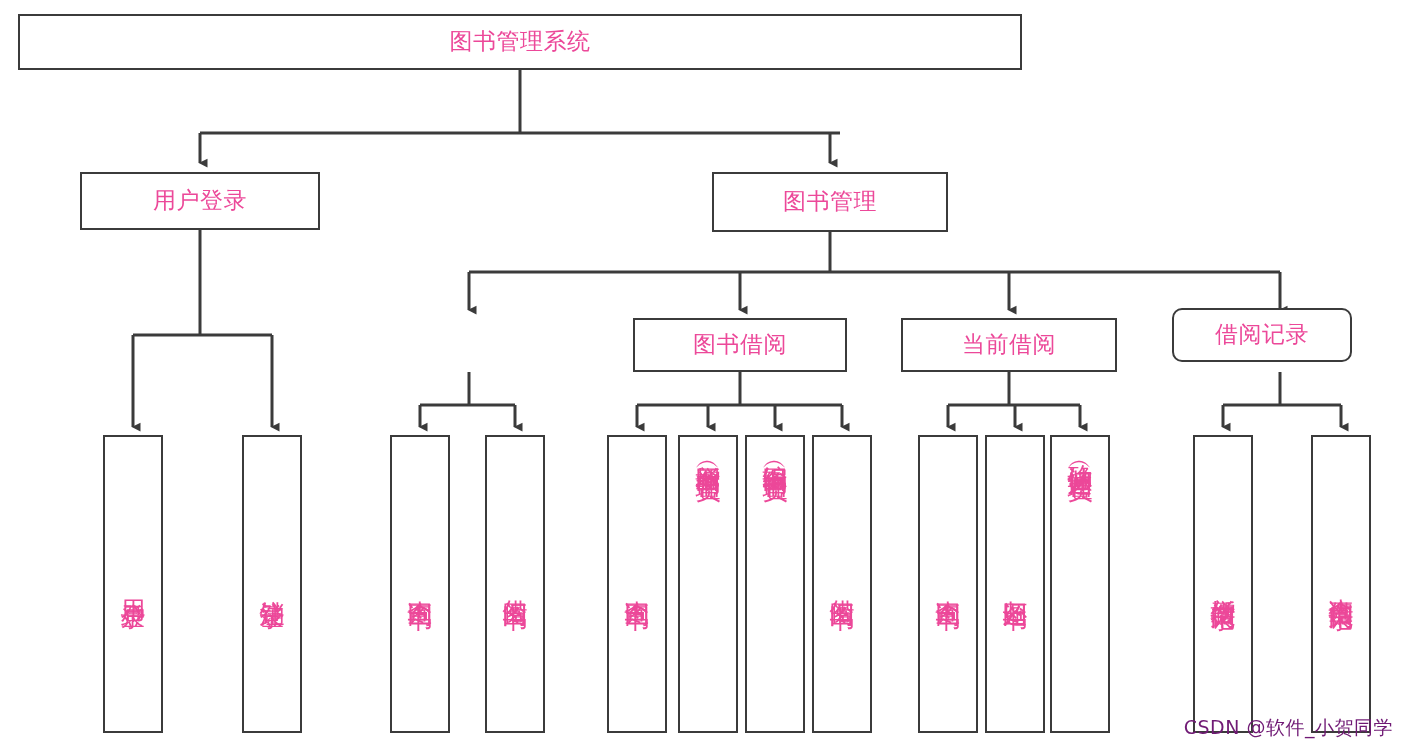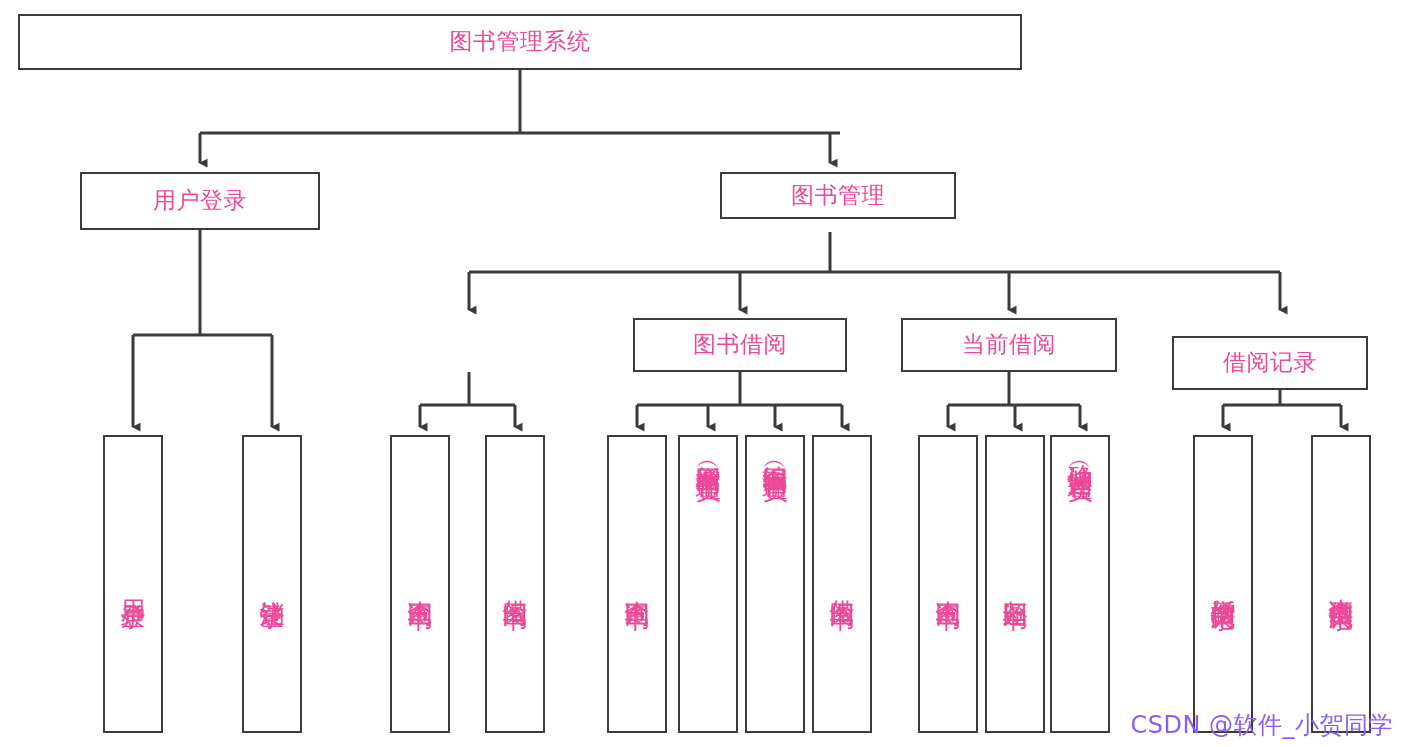--- a/index.html
+++ b/index.html
@@ -57,22 +57,22 @@
     white-space: nowrap;
   }
   .node.vertical.mid {
     align-items: center;
     padding-top: 0;
   }
   #watermark {
     position: absolute;
     right: 12px;
     bottom: 6px;
-    font-size: 24px;
-    color: #8b5cf6;
+    font-size: 19px;
+    color: #701a75;
     letter-spacing: 0.5px;
     white-space: nowrap;
     pointer-events: none;
   }
 </style>
 </head>
 <body>
 
 <div id="canvas">
 
@@ -126,31 +126,31 @@
     </g>
   </svg>
 
   <div class="node horizontal" style="left:18px; top:14px; width:1004px; height:56px;">
     <span class="label">图书管理系统</span>
   </div>
 
   <div class="node horizontal" style="left:80px; top:172px; width:240px; height:58px;">
     <span class="label">用户登录</span>
   </div>
-  <div class="node horizontal" style="left:712px; top:172px; width:236px; height:47px;margin-left:8px;">
+  <div class="node horizontal" style="left:712px; top:172px; width:236px; height:60px;">
     <span class="label">图书管理</span>
   </div>
 
   <div class="node horizontal" style="left:901px; top:318px; width:216px; height:54px;">
     <span class="label">当前借阅</span>
   </div>
   <div class="node horizontal" style="left:633px; top:318px; width:214px; height:54px;">
     <span class="label">图书借阅</span>
   </div>
-  <div class="node horizontal" style="left:1172px; top:336px; width:196px; height:54px;">
+  <div class="node horizontal" style="left:1172px; top:308px; width:180px; height:54px;border-radius:10px;">
     <span class="label">借阅记录</span>
   </div>
 
   <div class="node vertical mid" style="left:103px; top:435px; width:60px; height:298px;">
     <span class="label">用户登录</span>
   </div>
   <div class="node vertical mid" style="left:242px; top:435px; width:60px; height:298px;">
     <span class="label">注销登录</span>
   </div>
 

